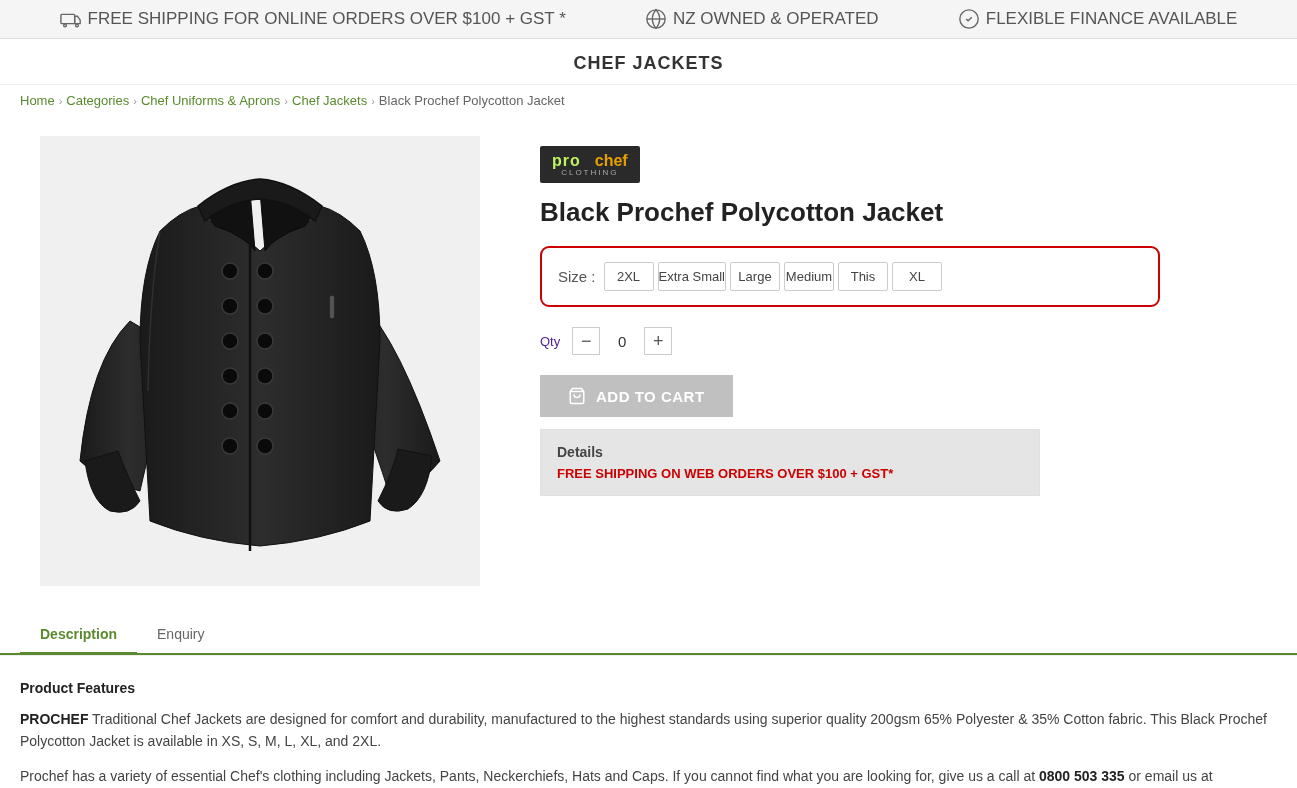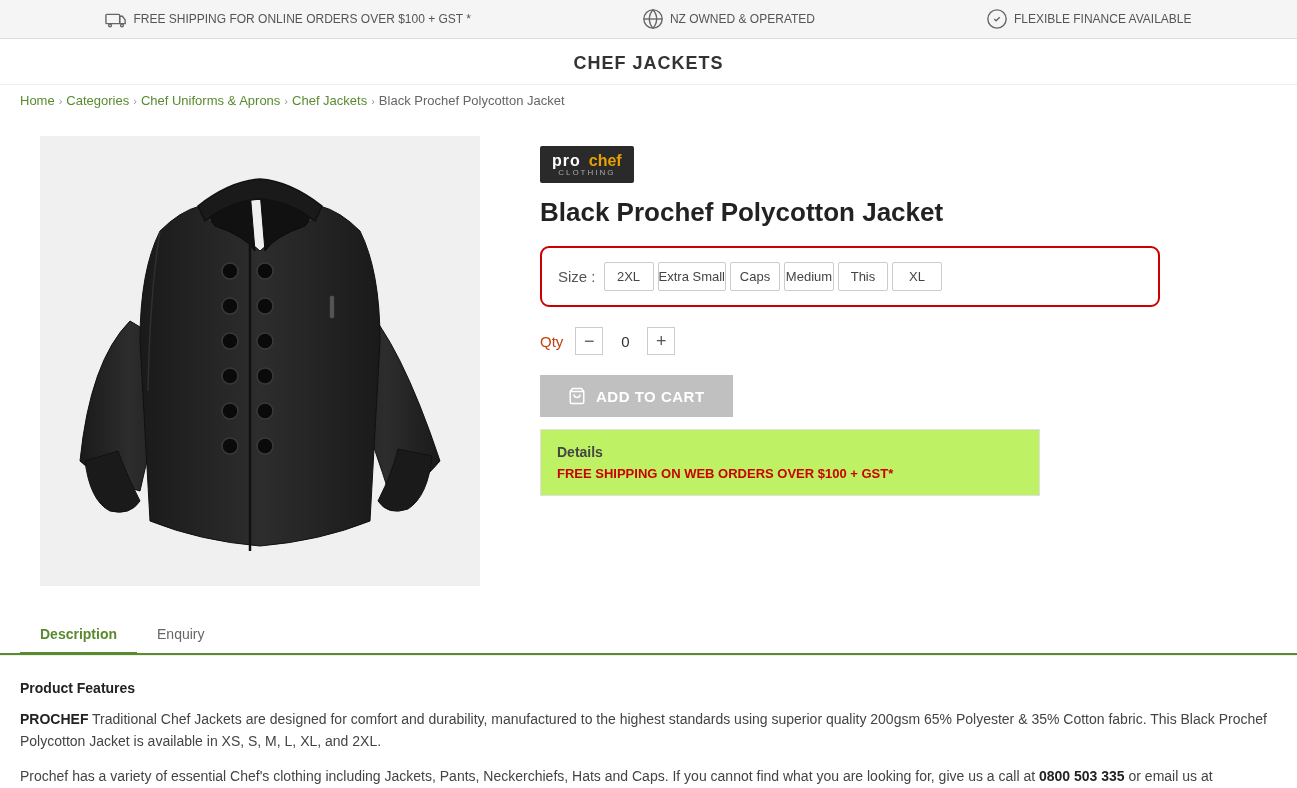--- a/index.html
+++ b/index.html
@@ -6,21 +6,21 @@
     body { font-family: Arial, sans-serif; font-size: 14px; color: #333; background: #fff; }
 
     
     .top-bar {
       background: #f5f5f5;
       border-bottom: 1px solid #ddd;
       display: flex;
       justify-content: space-around;
       align-items: center;
       padding: 8px 20px;
-      font-size: 12px;
+      font-size: 17px;
       color: #555;
     }
     .top-bar-item {
       display: flex;
       align-items: center;
       gap: 6px;
     }
     .top-bar-icon {
       width: 22px;
       height: 22px;
@@ -95,30 +95,30 @@
     
     .brand-logo {
       display: inline-flex;
       align-items: center;
       background: #2a2a2a;
       padding: 6px 12px;
       margin-bottom: 14px;
       border-radius: 2px;
     }
     .brand-logo .pro {
-      color: #ffffff;
+      color: #bef264;
       font-weight: bold;
       font-size: 16px;
       letter-spacing: 1px;
     }
     .brand-logo .chef {
       color: #e8a000;
       font-weight: bold;
       font-size: 16px;
-      margin-left: 6px;
+      margin-left: 12px;
     }
     .brand-logo .clothing {
       color: #aaa;
       font-size: 8px;
       display: block;
       letter-spacing: 2px;
       text-align: center;
       margin-top: -2px;
     }
     .brand-logo-text { display: flex; flex-direction: column; }
@@ -161,22 +161,22 @@
     }
 
     
     .qty-row {
       display: flex;
       align-items: center;
       gap: 12px;
       margin-bottom: 20px;
     }
     .qty-label {
-      font-size: 15px;
-      color: #c2410c;
+      font-size: 13px;
+      color: #4c1d95;
     }
     .qty-minus, .qty-plus {
       width: 28px;
       height: 28px;
       border: 1px solid #ccc;
       background: #fff;
       font-size: 18px;
       cursor: pointer;
       display: flex;
       align-items: center;
@@ -202,21 +202,21 @@
       display: flex;
       align-items: center;
       gap: 10px;
       margin-bottom: 12px;
       text-transform: uppercase;
       letter-spacing: 0.5px;
     }
 
     
     .details-box {
-      background: #bef264;
+      background: #e5e5e5;
       border: 1px solid #e0e0e0;
       padding: 14px 16px;
       max-width: 500px;
     }
     .details-title {
       font-size: 14px;
       font-weight: bold;
       color: #444;
       margin-bottom: 6px;
     }
@@ -386,21 +386,21 @@
     </div>
 
     
     <h2 class="product-title">Black Prochef Polycotton Jacket</h2>
 
     
     <div class="size-container">
       <span class="size-label">Size :</span>
       <button class="size-btn">2XL</button>
       <button class="size-btn">Extra Small</button>
-      <button class="size-btn">Caps</button>
+      <button class="size-btn">Large</button>
       <button class="size-btn">Medium</button>
       <button class="size-btn">This</button>
       <button class="size-btn">XL</button>
     </div>
 
     
     <div class="qty-row">
       <span class="qty-label">Qty</span>
       <button class="qty-minus">−</button>
       <span class="qty-value">0</span>

